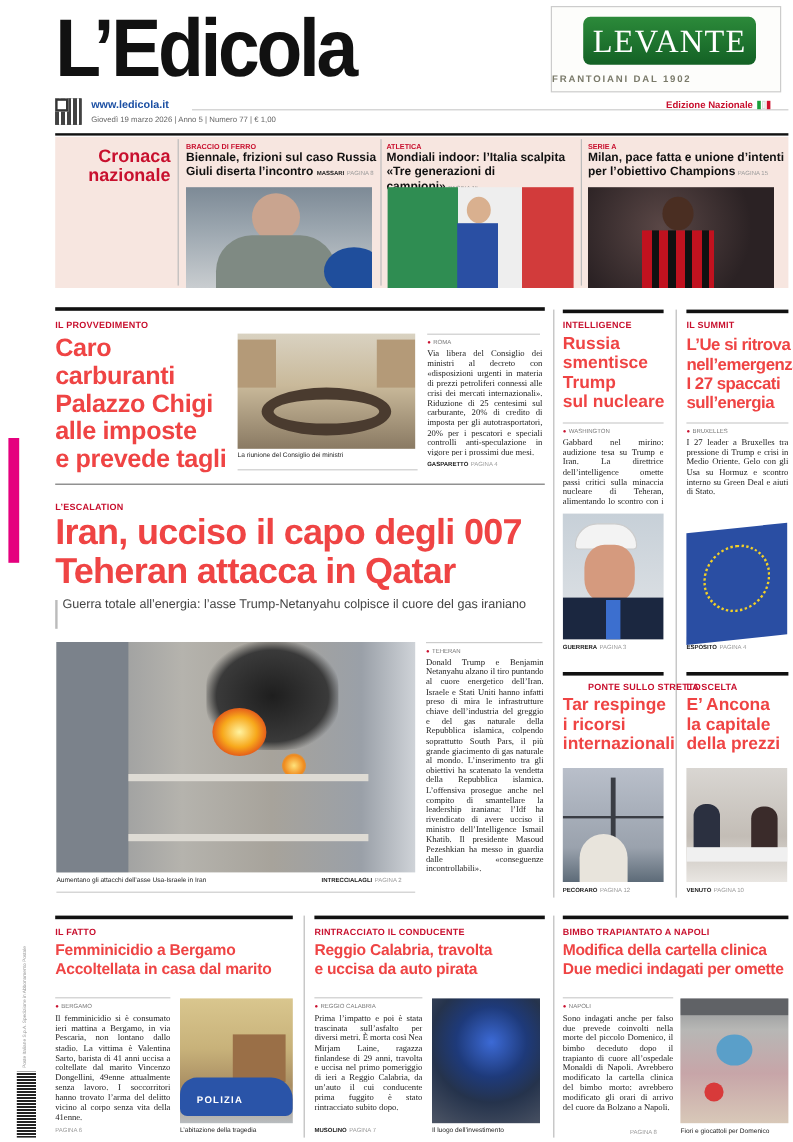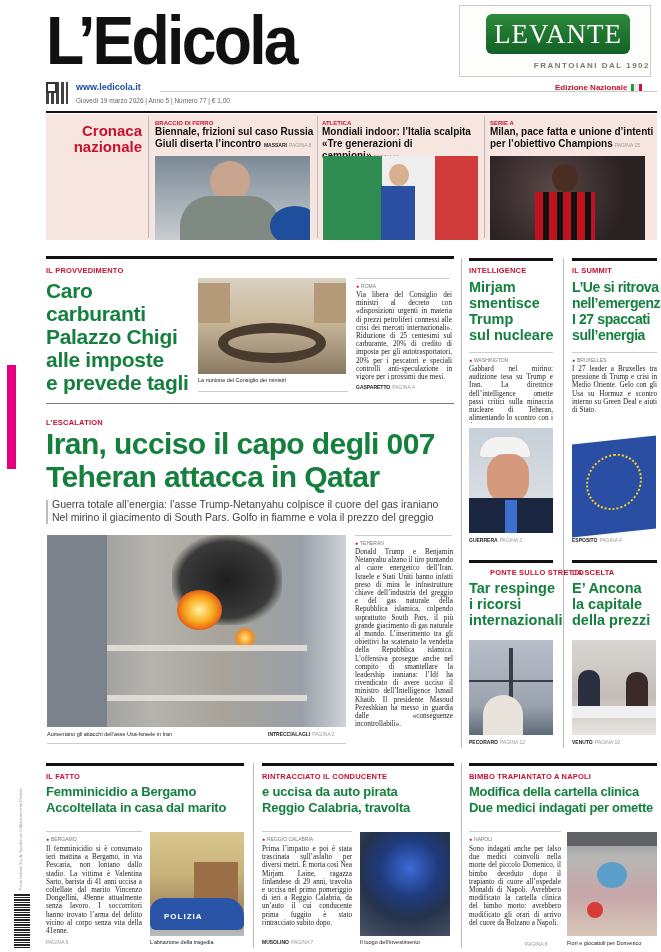--- a/index.html
+++ b/index.html
@@ -1,40 +1,40 @@
 <!DOCTYPE html>
 <html><head>
 <meta charset="utf-8">
 <style>
 *{box-sizing:border-box;margin:0;padding:0}
 body{width:661px;height:952px;background:#fff;font-family:"Liberation Sans",sans-serif;color:#111;position:relative;overflow:hidden}
 .abs{position:absolute}
 .masthead{left:46px;top:2px;font-family:"Liberation Sans",sans-serif;font-weight:bold;font-size:68px;letter-spacing:-3px;transform:scaleX(0.92);transform-origin:left top;color:#111;line-height:76px}
 .adbox{left:459px;top:5px;width:192px;height:72px;border:1px solid #ccc;background:#fdfdfb}
 .adlogo{position:absolute;left:26px;top:8px;width:144px;height:40px;background:linear-gradient(#2c8a3a,#136125);border-radius:6px;color:#fff;font-family:"Liberation Serif",serif;font-size:27px;text-align:center;line-height:40px;letter-spacing:1px}
-.adtag{position:absolute;left:0;right:0;top:55px;text-align:right;color:#7a7a6a;font-size:8px;letter-spacing:1.5px;font-weight:bold}
+.adtag{position:absolute;left:0;right:0;top:55px;text-align:left;color:#7a7a6a;font-size:8px;letter-spacing:1.5px;font-weight:bold}
 .qr{left:46px;top:82px;width:22px;height:22px;background:
 repeating-linear-gradient(90deg,#222 0 3px,#fff 3px 5px),#222;opacity:.85}
 .qr::before{content:"";position:absolute;left:0;top:0;width:7px;height:7px;border:2px solid #111;background:#fff}
 .site{left:76px;top:82px;color:#1b4fa3;font-weight:bold;font-size:9px}
 .dateline{left:76px;top:97px;color:#666;font-size:6.5px}
 .edition{left:555px;top:83px;color:#c8102e;font-weight:bold;font-size:8px}
 .flag{display:inline-block;width:3px;height:7px;margin-left:1px;vertical-align:-1px}
 .rule{background:#111}
 .thinrule{background:#ccc}
 .cronacabox{left:46px;top:114px;width:611px;height:126px;background:#f7e6e0}
 .cron-title{left:54px;top:123px;width:88px;text-align:right;color:#c8102e;font-weight:bold;font-size:15px;line-height:16px}
 .kicker{color:#c8102e;font-weight:bold;font-size:6px;text-transform:uppercase}
 .kick2{color:#c8102e;font-weight:bold;font-size:7.5px;text-transform:uppercase;letter-spacing:.2px}
 .tophl{font-weight:bold;font-size:10px;line-height:12px;color:#111}
 .pag{color:#999;font-weight:normal;font-size:5px;margin-left:2px}
 .auth{font-weight:bold;font-size:5px;color:#222}
 .photo{overflow:hidden}
 .vsep{background:#bbb;width:1px}
-.h-big{font-weight:bold;color:#15803d}
+.h-big{font-weight:bold;color:#ef4444}
 .body-serif{font-family:"Liberation Serif",serif;font-size:7.2px;line-height:8.2px;color:#222;text-align:justify}
 .place{font-size:5px;color:#777;text-transform:uppercase}
 .place::before{content:"●";color:#c8102e;margin-right:2px;font-size:5px}
 .caption{font-size:5.5px;color:#222}
 .deck{font-size:10.5px;color:#444;line-height:13px}
 .pinkbar{left:7px;top:365px;width:9px;height:104px;background:#e5007e}
 .sidetext{left:18px;top:760px;width:8px;height:130px;writing-mode:vertical-rl;transform:rotate(180deg);font-size:4px;color:#999;overflow:hidden}
 .barcode{left:14px;top:893px;width:16px;height:55px;background:repeating-linear-gradient(0deg,#222 0 1px,#fff 1px 2px,#222 2px 4px,#fff 4px 5px)}
 </style>
 </head>
@@ -125,21 +125,21 @@
   <span class="auth">GASPARETTO</span><span class="pag">PAGINA 4</span>
 </div>
 <div class="abs rule" style="left:46px;top:403px;width:408px;height:1px;background:#777"></div>
 
 <div class="abs vsep" style="left:563px;top:258px;height:490px"></div>
 <div class="abs vsep" style="left:461px;top:258px;height:490px"></div>
 
 <div class="abs rule" style="left:469px;top:258px;width:84px;height:3px"></div>
 <div class="abs kick2" style="left:469px;top:266px">INTELLIGENCE</div>
 <div class="abs h-big" style="left:469px;top:279px;width:90px;font-size:14.5px;line-height:16px">
-  <div>Mirjam</div>
+  <div>Russia</div>
   <div>smentisce</div>
   <div>Trump</div>
   <div>sul nucleare</div>
 </div>
 <div class="abs thinrule" style="left:469px;top:352px;width:84px;height:1px"></div>
 <div class="abs place" style="left:469px;top:357px">WASHINGTON</div>
 <div class="abs body-serif" style="left:469px;top:365px;width:84px;height:58px;overflow:hidden">Gabbard nel mirino: audizione tesa su Trump e Iran. La direttrice dell’intelligence omette passi critici sulla minaccia nucleare di Teheran, alimentando lo scontro con i dem.</div>
 <div class="abs photo" style="left:469px;top:428px;width:84px;height:105px;background:linear-gradient(180deg,#c7d0d8,#e1e4e7)">
   <div class="abs" style="left:10px;top:8px;width:52px;height:22px;border-radius:24px 24px 4px 4px;background:#f3f3f3;border:1px solid #ccc"></div>
   <div class="abs" style="left:18px;top:26px;width:42px;height:48px;border-radius:40%;background:#d59a7e"></div>
@@ -203,21 +203,20 @@
 <div class="abs pinkbar"></div>
 
 <div class="abs kick2" style="left:46px;top:418px">L’ESCALATION</div>
 <div class="abs h-big" style="left:46px;top:427px;width:410px;font-size:30px;line-height:33px;letter-spacing:-.6px">
   <div>Iran, ucciso il capo degli 007</div>
   <div>Teheran attacca in Qatar</div>
 </div>
 <div class="abs" style="left:46px;top:500px;width:2px;height:24px;background:#bbb"></div>
 <div class="abs deck" style="left:52px;top:498px;width:404px">
   <div>Guerra totale all’energia: l’asse Trump-Netanyahu colpisce il cuore del gas iraniano</div>
-  <div>Nel mirino il giacimento di South Pars. Golfo in fiamme e vola il prezzo del greggio</div>
 </div>
 <div class="abs photo" style="left:47px;top:535px;width:299px;height:192px;background:linear-gradient(90deg,#8a8e94 0%,#b5b3ad 35%,#a7a39b 60%,#9aa0a8 85%,#cfd3d8 100%)">
   <div class="abs" style="left:0;top:0;width:60px;height:192px;background:#7b828b"></div>
   <div class="abs" style="left:125px;top:0;width:110px;height:90px;border-radius:40%;background:radial-gradient(#1e1e1e,#3a3a3a 60%,transparent 75%)"></div>
   <div class="abs" style="left:130px;top:55px;width:45px;height:40px;border-radius:50%;background:radial-gradient(#fff3a0,#f7a81b 45%,#e2521a 75%,transparent)"></div>
   <div class="abs" style="left:188px;top:93px;width:20px;height:20px;border-radius:50%;background:radial-gradient(#ffe27a,#f08b1e 60%,transparent)"></div>
   <div class="abs" style="left:60px;top:110px;width:200px;height:6px;background:#dedbd4"></div>
   <div class="abs" style="left:60px;top:160px;width:200px;height:6px;background:#dedbd4"></div>
 </div>
 <div class="abs caption" style="left:47px;top:731px">Aumentano gli attacchi dell’asse Usa-Israele in Iran</div>
@@ -246,40 +245,40 @@
 <div class="abs pag" style="left:46px;top:939px;margin:0">PAGINA 6</div>
 <div class="abs photo" style="left:150px;top:832px;width:94px;height:104px;background:linear-gradient(180deg,#d9c68e 0%,#c8b27a 40%,#a98e63 70%,#b8bcc0 100%)">
   <div class="abs" style="left:44px;top:30px;width:44px;height:40px;background:#9a6f47"></div>
   <div class="abs" style="left:0;top:66px;width:94px;height:32px;border-radius:14px 18px 6px 6px;background:#2a54a8"></div>
   <div class="abs" style="left:14px;top:80px;color:#fff;font-size:8px;font-weight:bold;letter-spacing:1px">POLIZIA</div>
 </div>
 <div class="abs caption" style="left:150px;top:939px">L’abitazione della tragedia</div>
 
 <div class="abs kick2" style="left:262px;top:772px">RINTRACCIATO IL CONDUCENTE</div>
 <div class="abs h-big" style="left:262px;top:784px;width:195px;font-size:13px;line-height:16px;letter-spacing:-.2px">
+  <div>Reggio Calabria, travolta</div>
   <div>e uccisa da auto pirata</div>
-  <div>Reggio Calabria, travolta</div>
 </div>
 <div class="abs thinrule" style="left:262px;top:831px;width:90px;height:1px"></div>
 <div class="abs place" style="left:262px;top:836px">REGGIO CALABRIA</div>
 <div class="abs body-serif" style="left:262px;top:845px;width:90px;height:90px;overflow:hidden">Prima l’impatto e poi è stata trascinata sull’asfalto per diversi metri. È morta così Nea Mirjam Laine, ragazza finlandese di 29 anni, travolta e uccisa nel primo pomeriggio di ieri a Reggio Calabria, da un’auto il cui conducente prima fuggito è stato rintracciato subito dopo.</div>
 <div class="abs" style="left:262px;top:939px;font-size:5px">
   <span class="auth">MUSOLINO</span><span class="pag">PAGINA 7</span>
 </div>
 <div class="abs photo" style="left:360px;top:832px;width:90px;height:104px;background:radial-gradient(circle at 55% 35%,#3c6ad6 0%,#1e3a7a 35%,#25334c 60%,#4d5565 100%)"></div>
 <div class="abs caption" style="left:360px;top:939px">Il luogo dell’investimento</div>
 
 <div class="abs kick2" style="left:469px;top:772px">BIMBO TRAPIANTATO A NAPOLI</div>
 <div class="abs h-big" style="left:469px;top:784px;width:192px;font-size:13px;line-height:16px;letter-spacing:-.3px">
   <div>Modifica della cartella clinica</div>
   <div>Due medici indagati per omette</div>
 </div>
 <div class="abs thinrule" style="left:469px;top:831px;width:92px;height:1px"></div>
 <div class="abs place" style="left:469px;top:836px">NAPOLI</div>
-<div class="abs body-serif" style="left:469px;top:845px;width:92px;height:95px;overflow:hidden">Sono indagati anche per falso due medici coinvolti nella morte del piccolo Domenico, il bimbo deceduto dopo il trapianto di cuore all’ospedale Monaldi di Napoli. Avrebbero modificato la cartella clinica del bimbo morto: avrebbero modificato gli orari di arrivo del cuore da Bolzano a Napoli.</div>
+<div class="abs body-serif" style="left:469px;top:845px;width:92px;height:95px;overflow:hidden">Sono indagati anche per falso due prevede coinvolti nella morte del piccolo Domenico, il bimbo deceduto dopo il trapianto di cuore all’ospedale Monaldi di Napoli. Avrebbero modificato la cartella clinica del bimbo morto: avrebbero modificato gli orari di arrivo del cuore da Bolzano a Napoli.</div>
 <div class="abs pag" style="left:525px;top:941px;margin:0">PAGINA 8</div>
 <div class="abs photo" style="left:567px;top:832px;width:90px;height:104px;background:linear-gradient(180deg,#8d8f92 0%,#b7b7b5 25%,#c7a5a8 60%,#d8c8b8 100%)">
   <div class="abs" style="left:0;top:0;width:90px;height:14px;background:#606266"></div>
   <div class="abs" style="left:30px;top:30px;width:30px;height:26px;border-radius:50%;background:#5a9fc9"></div>
   <div class="abs" style="left:20px;top:70px;width:16px;height:16px;border-radius:50%;background:#d83a3a"></div>
 </div>
 <div class="abs caption" style="left:567px;top:940px">Fiori e giocattoli per Domenico</div>
 
 <div class="abs sidetext">Poste Italiane S.p.A. Spedizione in Abbonamento Postale</div>
 <div class="abs barcode"></div>

